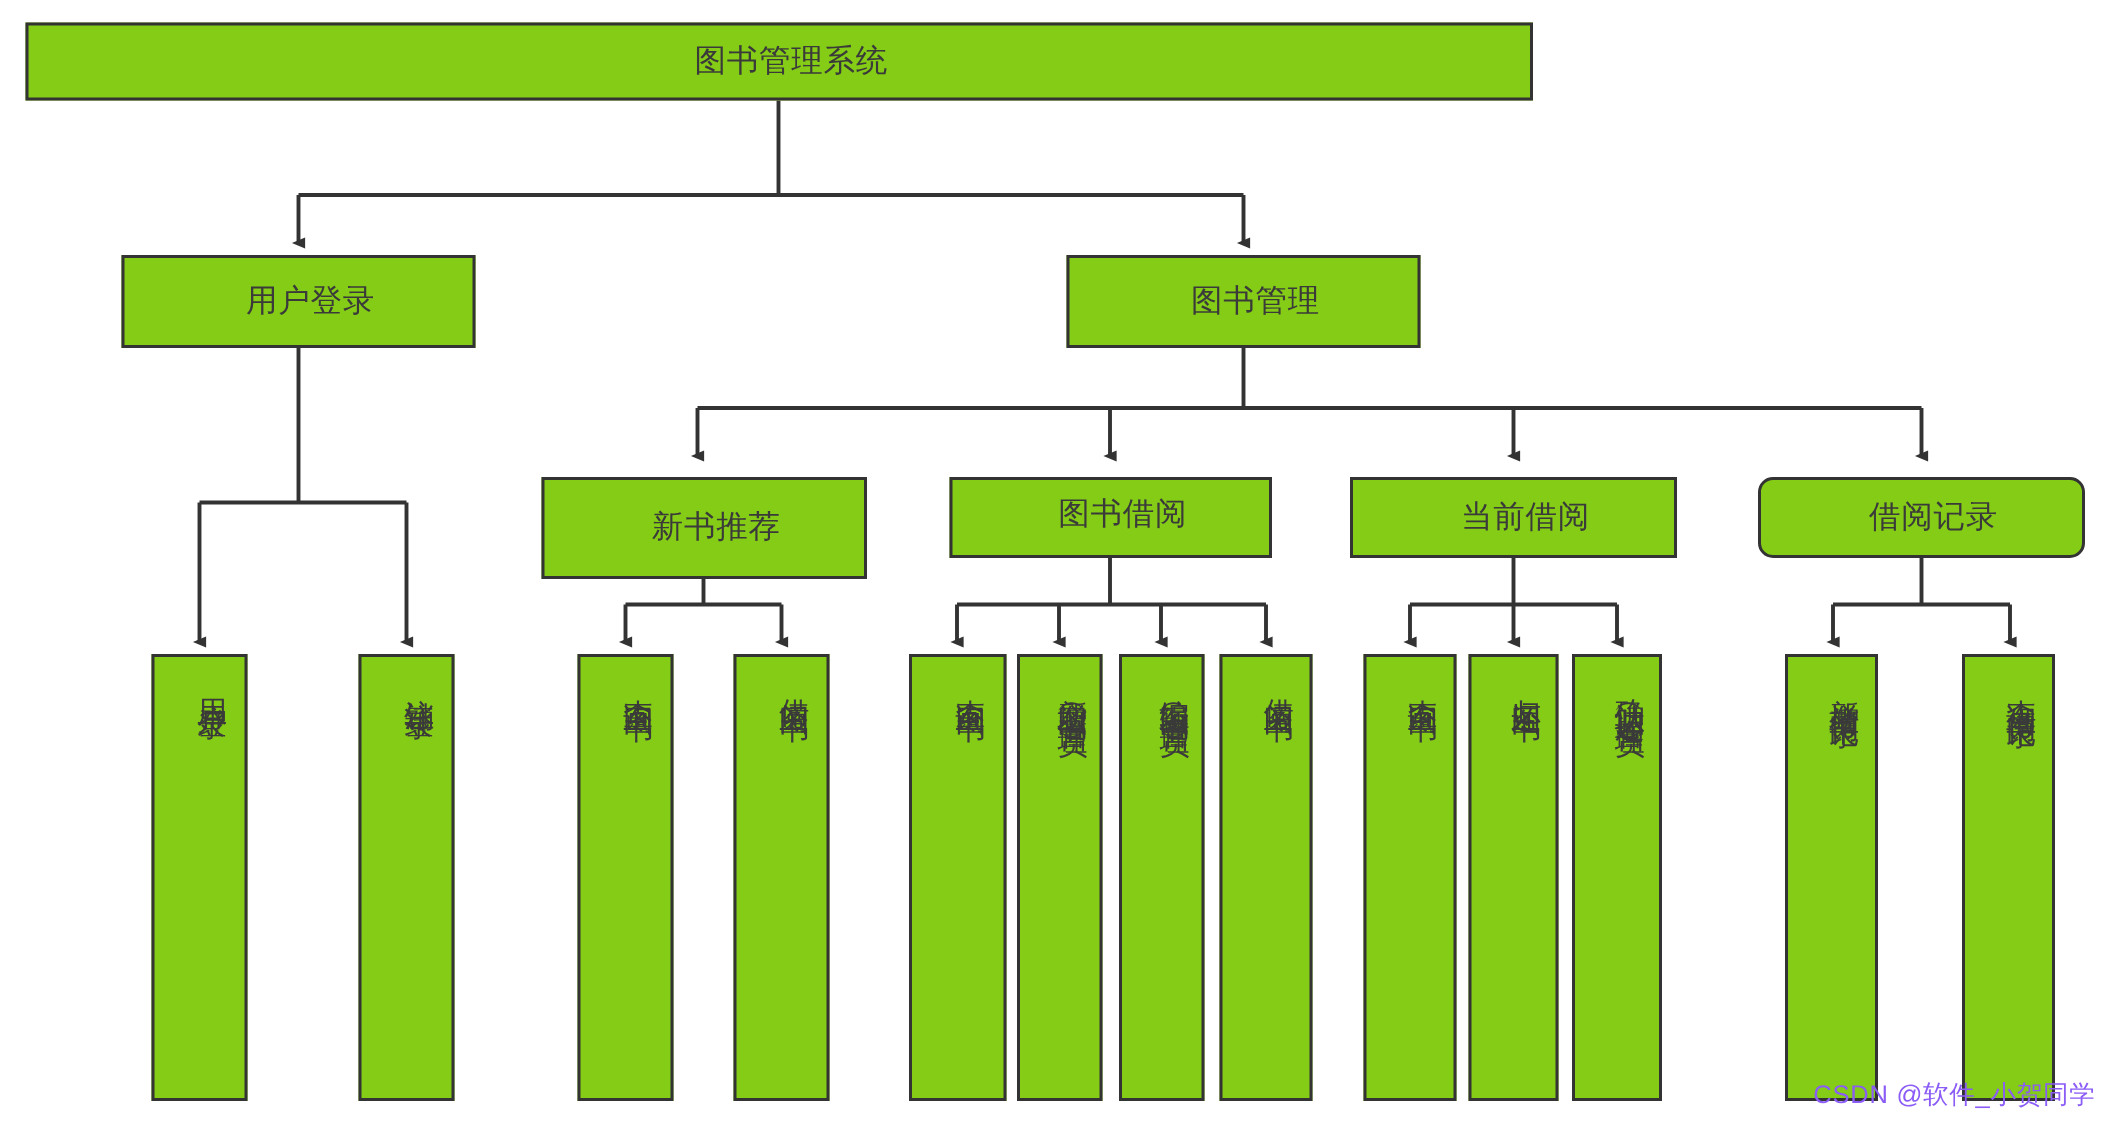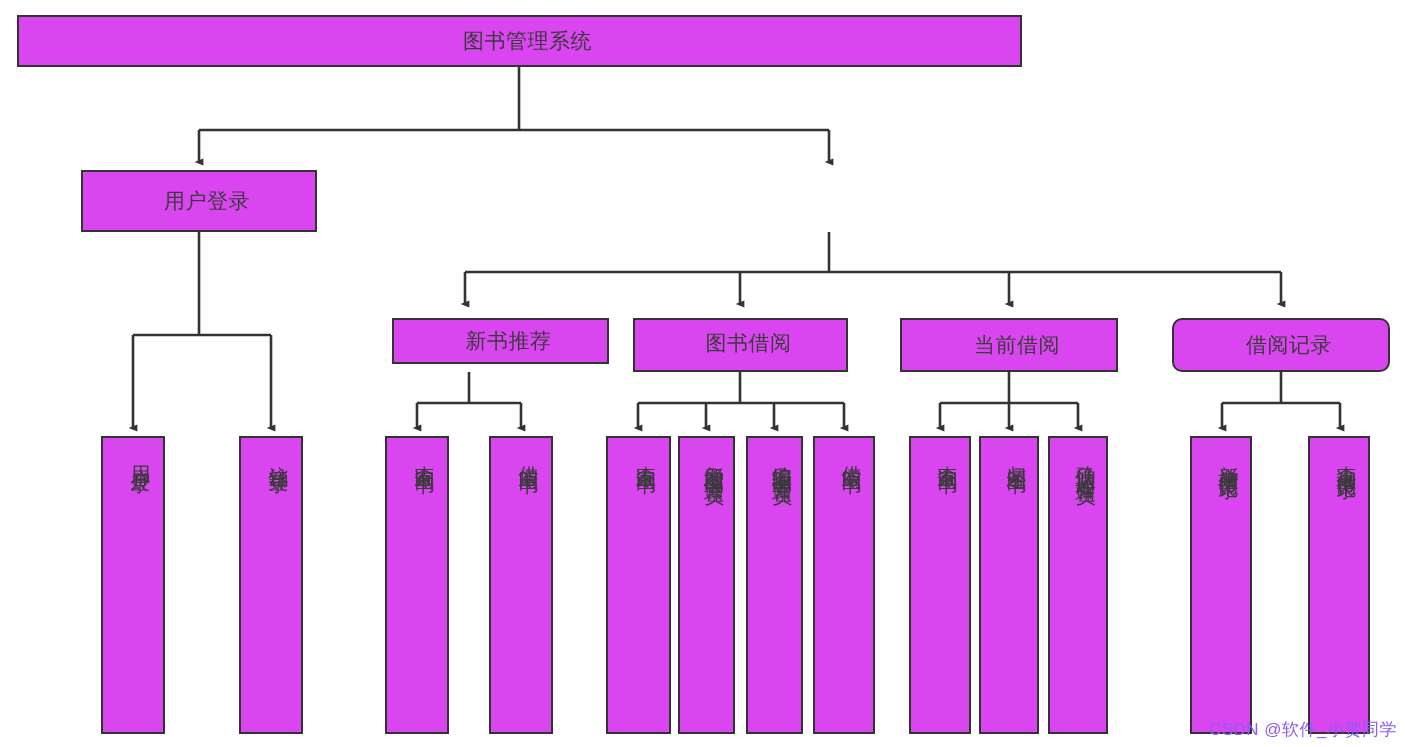--- a/index.html
+++ b/index.html
@@ -25,21 +25,21 @@
     left: 0;
     top: 0;
     width: 1405px;
     height: 747px;
     pointer-events: none;
   }
   .node {
     position: absolute;
     box-sizing: border-box;
     border: 2.5px solid #333333;
-    background: #d946ef;
+    background: #84cc16;
     display: flex;
     align-items: center;
     justify-content: center;
     overflow: hidden;
     padding-left: 16px;
   }
   .node .label-h {
     font-size: 21px;
     color: #3a3a3a;
     line-height: 1.1;
@@ -129,22 +129,25 @@
     </g>
   </svg>
 
   <div class="node" style="left:17px; top:15px; width:1005px; height:52px;">
     <span class="label-h">图书管理系统</span>
   </div>
 
   <div class="node" style="left:81px; top:170px; width:236px; height:62px;">
     <span class="label-h">用户登录</span>
   </div>
-
-  <div class="node" style="left:361px; top:318px; width:217px; height:46px;margin-left:31px;">
+  <div class="node" style="left:711px; top:170px; width:236px; height:62px;">
+    <span class="label-h">图书管理</span>
+  </div>
+
+  <div class="node" style="left:361px; top:318px; width:217px; height:68px;">
     <span class="label-h">新书推荐</span>
   </div>
   <div class="node" style="left:633px; top:318px; width:215px; height:54px;font-family:Liberation Mono, monospace;">
     <span class="label-h">图书借阅</span>
   </div>
   <div class="node" style="left:900px; top:318px; width:218px; height:54px;text-align:center;">
     <span class="label-h">当前借阅</span>
   </div>
   <div class="node" style="left:1172px; top:318px; width:218px; height:54px;border-radius:10px;">
     <span class="label-h">借阅记录</span>

